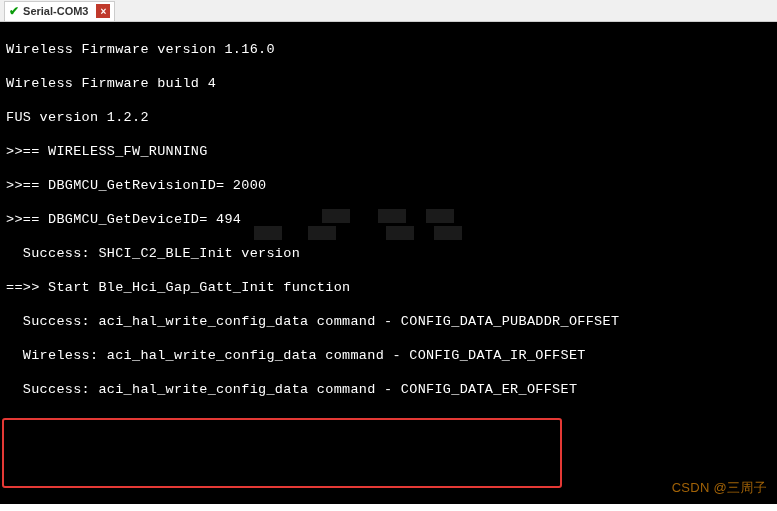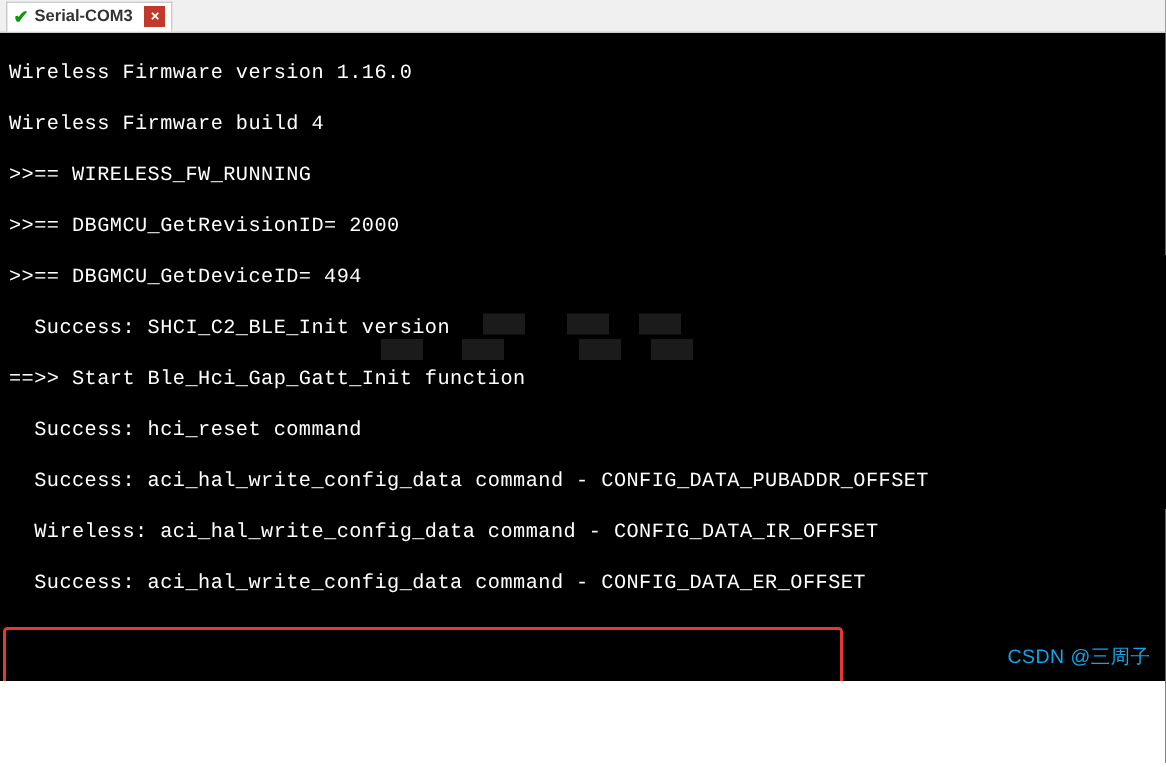--- a/index.html
+++ b/index.html
@@ -50,41 +50,41 @@
     margin-left: 4px;
     cursor: pointer;
   }
   .terminal {
     background: #000;
     color: #fff;
     font-family: "Courier New", monospace;
     font-size: 13.5px;
     line-height: 17px;
     padding: 2px 6px;
-    height: 432px;
+    height: 482px;
     overflow: hidden;
     position: relative;
     white-space: pre;
     letter-spacing: 0.3px;
   }
   .highlight-box {
     position: absolute;
     border: 2px solid #e53935;
     border-radius: 3px;
     left: 2px;
     top: 396px;
     width: 560px;
     height: 70px;
     pointer-events: none;
   }
   .watermark {
     position: absolute;
     right: 10px;
     bottom: 8px;
-    color: #0ea5e9;
+    color: #a16207;
     font-size: 13px;
     font-family: Arial, sans-serif;
   }
   .obscured {
     position: absolute;
     width: 28px;
     height: 14px;
     background: #1b1b1b;
   }
 </style>
@@ -95,26 +95,26 @@
   <div class="tab">
     <span class="check-icon">✔</span>
     <span>Serial-COM3</span>
     <span class="close-btn">×</span>
   </div>
 </div>
 
 <div class="terminal">
 <div>Wireless Firmware version 1.16.0</div>
 <div>Wireless Firmware build 4</div>
+<div>FUS version 1.2.2</div>
 <div>&gt;&gt;== WIRELESS_FW_RUNNING</div>
 <div>&gt;&gt;== DBGMCU_GetRevisionID= 2000</div>
 <div>&gt;&gt;== DBGMCU_GetDeviceID= 494</div>
 <div>  Success: SHCI_C2_BLE_Init version</div>
 <div>==&gt;&gt; Start Ble_Hci_Gap_Gatt_Init function</div>
-<div>  Success: hci_reset command</div>
 <div>  Success: aci_hal_write_config_data command - CONFIG_DATA_PUBADDR_OFFSET</div>
 <div>  Wireless: aci_hal_write_config_data command - CONFIG_DATA_IR_OFFSET</div>
 <div>  Success: aci_hal_write_config_data command - CONFIG_DATA_ER_OFFSET</div>
 
 
 
 
 
 
 

